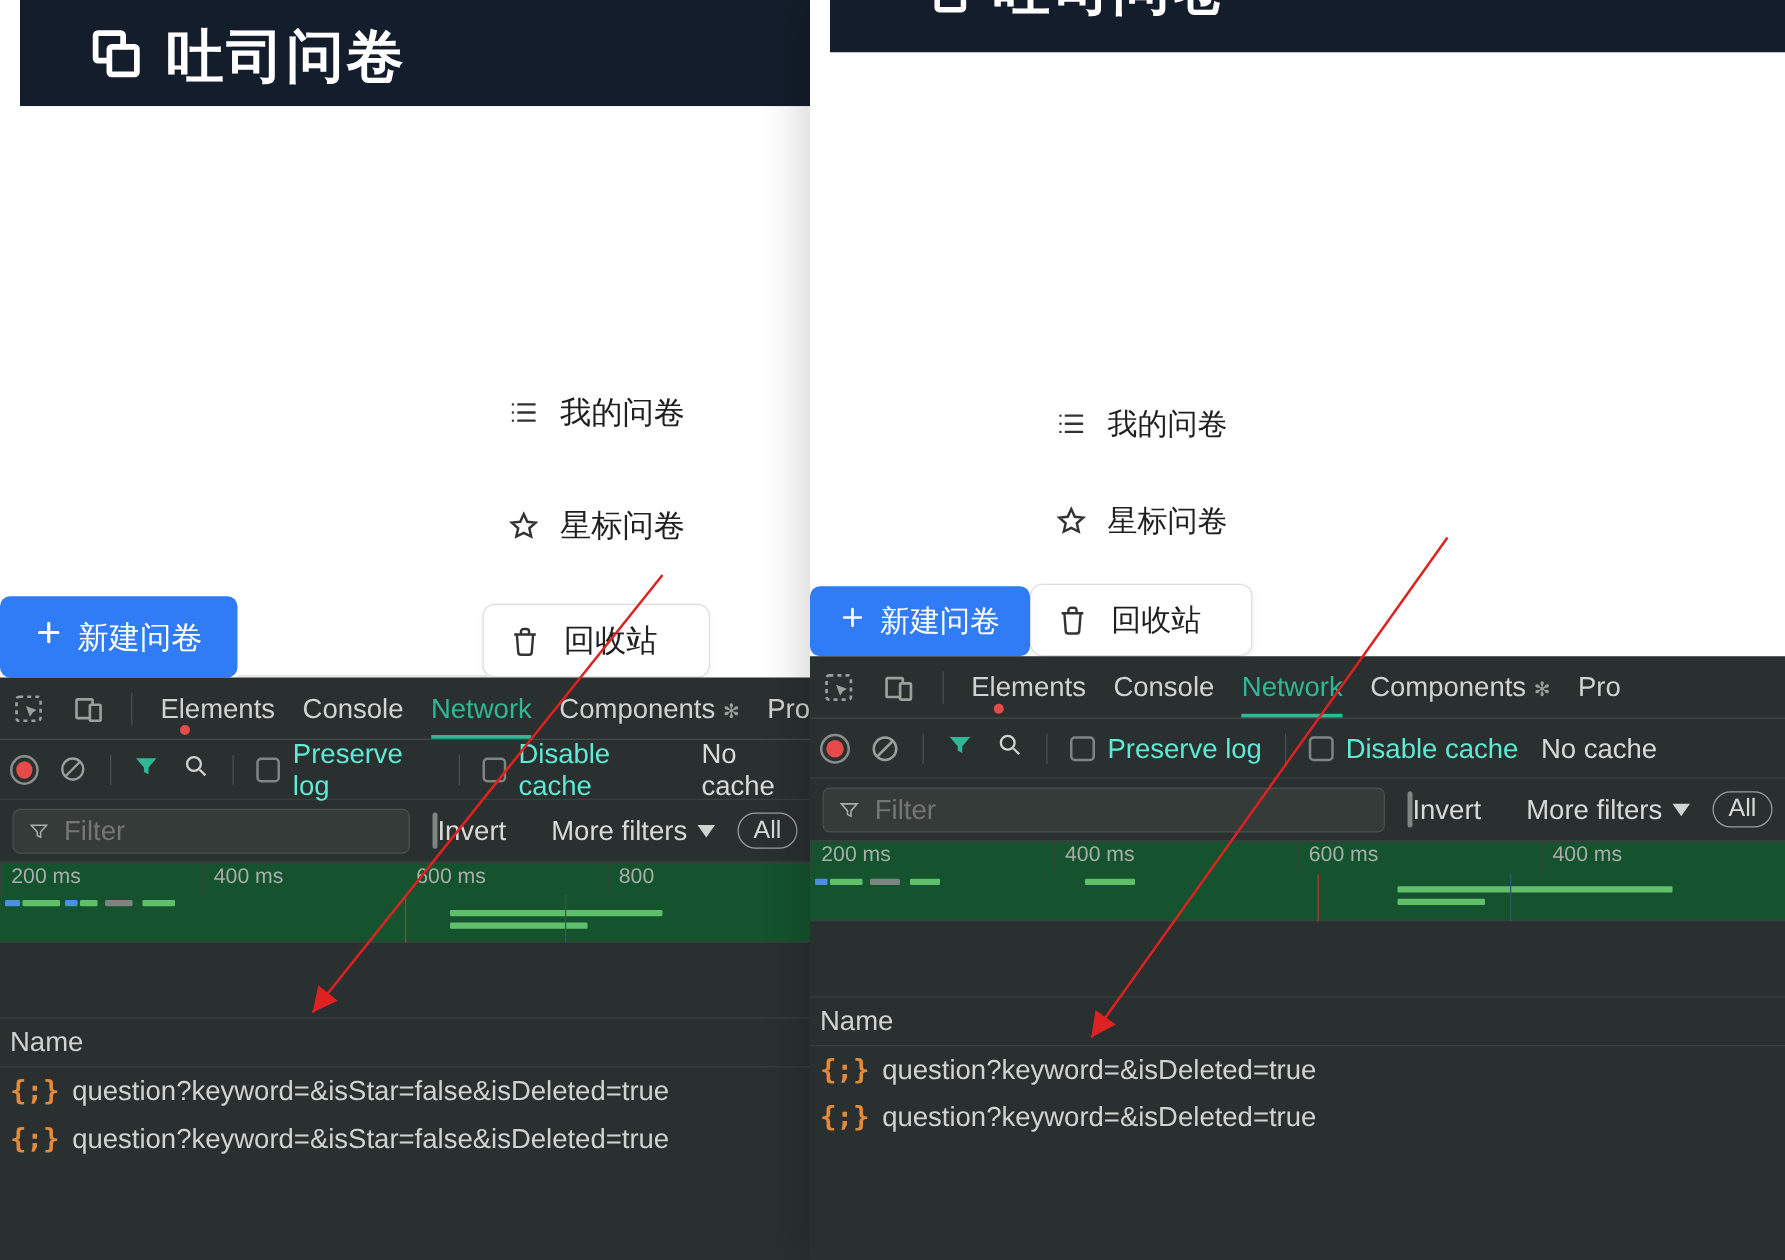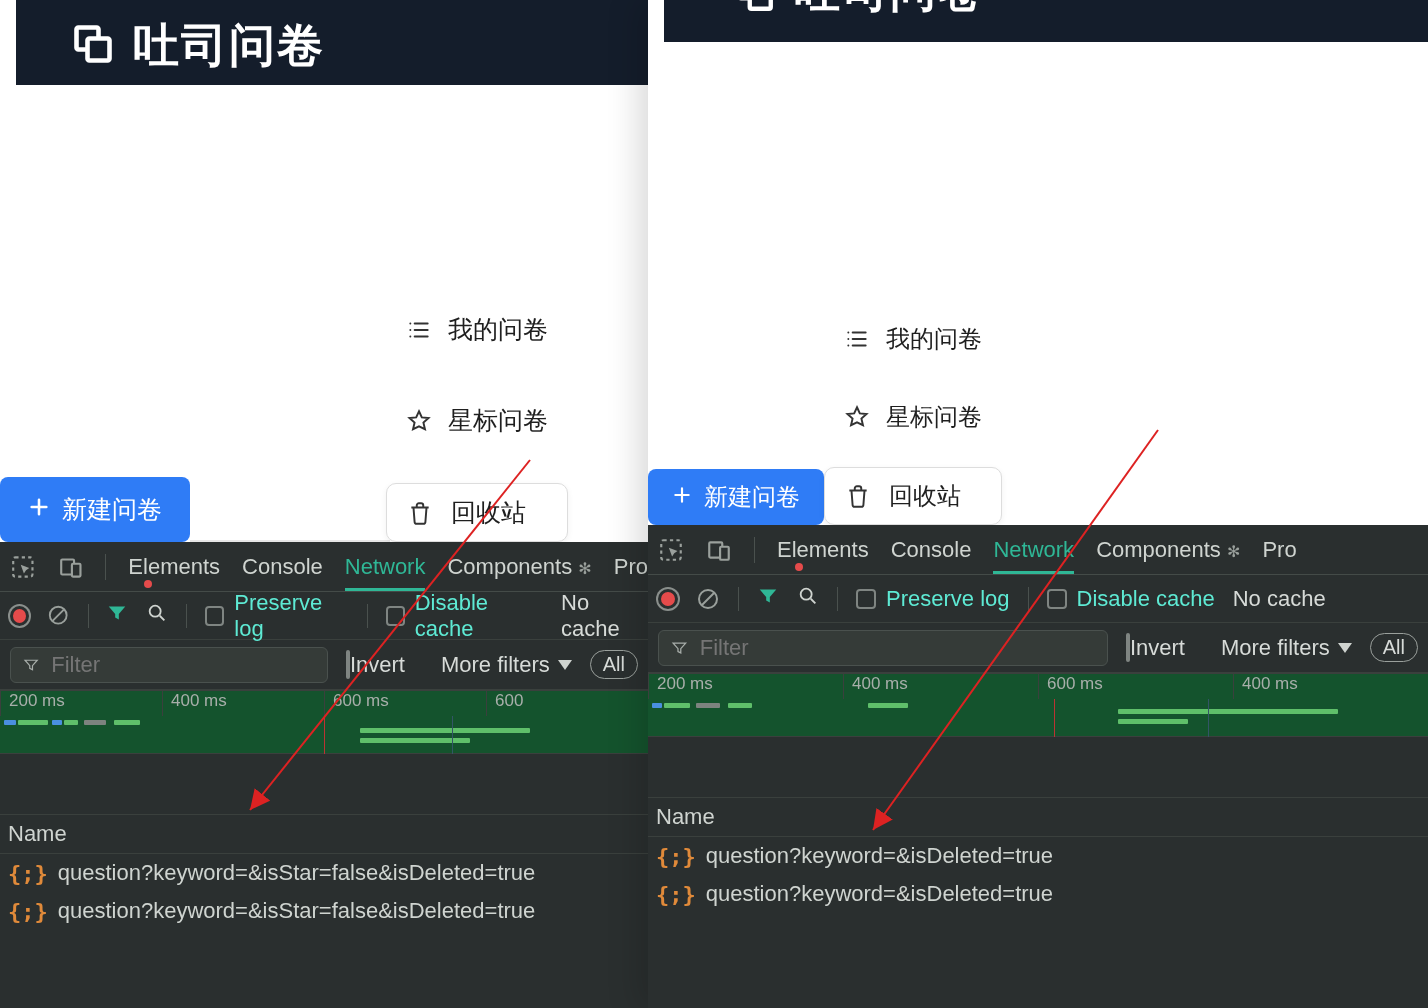--- a/index.html
+++ b/index.html
@@ -330,21 +330,21 @@
           <span class="tri"></span>
         </span>
       <span class="pill">All</span>
     </div>
 
     <div class="timeline">
       <div class="ruler">
         <div class="rcell"><span>200 ms</span></div>
         <div class="rcell"><span>400 ms</span></div>
         <div class="rcell"><span>600 ms</span></div>
-        <div class="rcell"><span>600</span></div>
+        <div class="rcell"><span>800</span></div>
       </div>
       <div class="bars">
         <span class="tb bl" style="left:4px;top:4px;width:12px"></span>
         <span class="tb gn" style="left:18px;top:4px;width:30px"></span>
         <span class="tb bl" style="left:52px;top:4px;width:10px"></span>
         <span class="tb gn" style="left:64px;top:4px;width:14px"></span>
         <span class="tb gy" style="left:84px;top:4px;width:22px"></span>
         <span class="tb gn" style="left:114px;top:4px;width:26px"></span>
         <span class="tb gn" style="left:360px;top:12px;width:170px"></span>
         <span class="tb gn" style="left:360px;top:22px;width:110px"></span>

